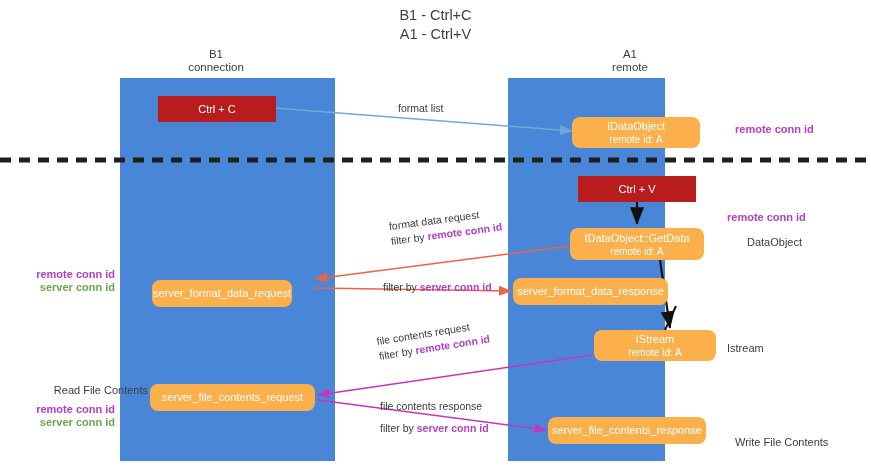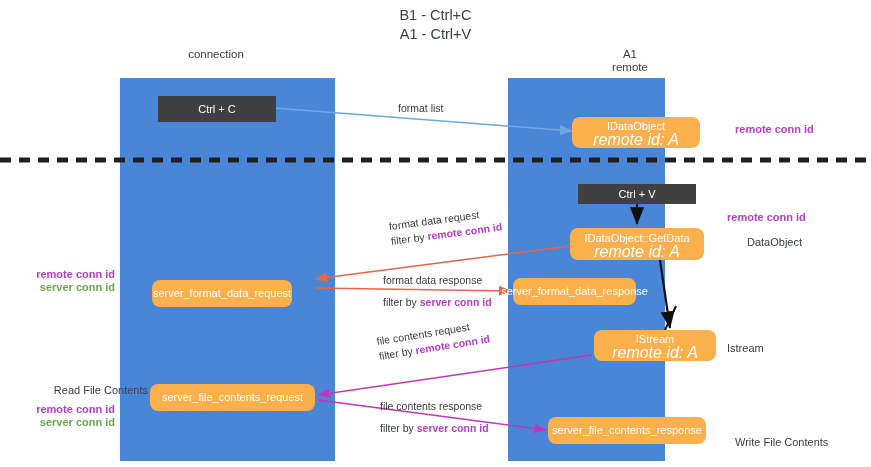--- a/index.html
+++ b/index.html
@@ -27,23 +27,23 @@
   
   .lane{position:absolute;background:#4a86d8;}
 
   
   .box{
     position:absolute;box-sizing:border-box;
     display:flex;flex-direction:column;align-items:center;justify-content:center;
     color:#ffffff;font-size:11px;line-height:13px;text-align:center;
     padding:2px 4px;
   }
-  .box.green{background:#404040;}
+  .box.green{background:#b91c1c;}
   .box.orange{background:#fbb04c;border-radius:8px;}
-  .box .l2{font-size:16px;font-style:italic;}
+  .box .l2{font-size:10px;}
 
   
   .lbl{position:absolute;font-size:11px;line-height:13px;color:#3c4043;white-space:nowrap;}
   .purple{color:#b43fc4;font-weight:bold;}
   .green-t{color:#6aa84f;font-weight:bold;}
   .lbl.right{text-align:right;}
 
   
   .edge-lbl{
     position:absolute;font-size:10.5px;line-height:15px;color:#3c4043;
@@ -58,20 +58,21 @@
 <body>
 
 <div id="stage">
 
   <div class="title">
     <div>B1 - Ctrl+C</div>
     <div>A1 - Ctrl+V</div>
   </div>
 
   <div class="lane-head" style="left:150px;top:48px;width:132px;">
+    <div>B1</div>
     <div>connection</div>
   </div>
   <div class="lane-head" style="left:565px;top:48px;width:130px;">
     <div>A1</div>
     <div>remote</div>
   </div>
 
   <div class="lane" style="left:120px;top:78px;width:215px;height:383px;"></div>
   <div class="lane" style="left:508px;top:78px;width:157px;height:383px;"></div>
 
@@ -112,34 +113,34 @@
 
   <div class="box green" style="left:158px;top:96px;width:118px;height:26px;">
     <div>Ctrl + C</div>
   </div>
 
   <div class="box orange" style="left:572px;top:117px;width:128px;height:31px;">
     <div>IDataObject</div>
     <div class="l2">remote id: A</div>
   </div>
 
-  <div class="box green" style="left:578px;top:184px;width:118px;height:20px;text-align:center;">
+  <div class="box green" style="left:578px;top:176px;width:118px;height:26px;text-align:center;">
     <div>Ctrl + V</div>
   </div>
 
   <div class="box orange" style="left:570px;top:228px;width:134px;height:32px;justify-content:flex-end;">
     <div>IDataObject::GetData</div>
     <div class="l2">remote id: A</div>
   </div>
 
   <div class="box orange" style="left:152px;top:280px;width:140px;height:27px;">
     <div>server_format_data_request</div>
   </div>
 
-  <div class="box orange" style="left:513px;top:278px;width:123px;height:27px;">
+  <div class="box orange" style="left:513px;top:278px;width:155px;height:27px;">
     <div>server_format_data_response</div>
   </div>
 
   <div class="box orange" style="left:594px;top:330px;width:122px;height:31px;">
     <div>IStream</div>
     <div class="l2">remote id: A</div>
   </div>
 
   <div class="box orange" style="left:150px;top:384px;width:165px;height:27px;">
     <div>server_file_contents_request</div>
@@ -152,21 +153,20 @@
   <div class="edge-lbl" style="left:398px;top:101px;">format list</div>
 
   <div class="edge-lbl rot-up" style="left:390px;top:219px;">
     <div>format data request</div>
     <div>
       <span>filter by </span><span class="purple">remote conn id</span>
     </div>
   </div>
 
   <div class="edge-lbl" style="left:383px;top:273px;">
-    <div>format data response</div>
     <div style="margin-top:7px;">
       <span>filter by </span><span class="purple">server conn id</span>
     </div>
   </div>
 
   <div class="edge-lbl rot-up2" style="left:378px;top:334px;">
     <div>file contents request</div>
     <div>
       <span>filter by </span><span class="purple">remote conn id</span>
     </div>

